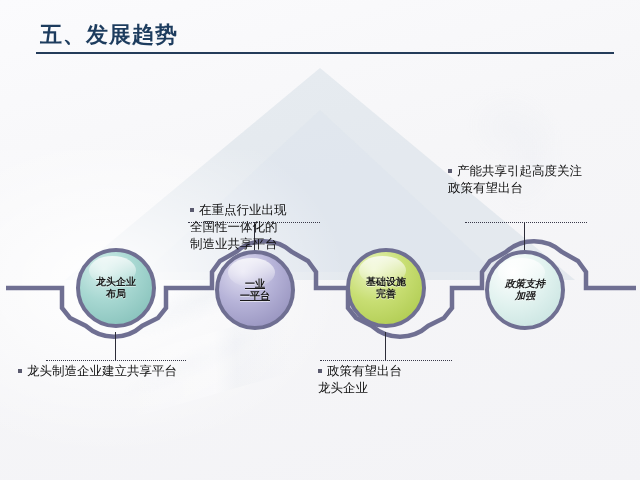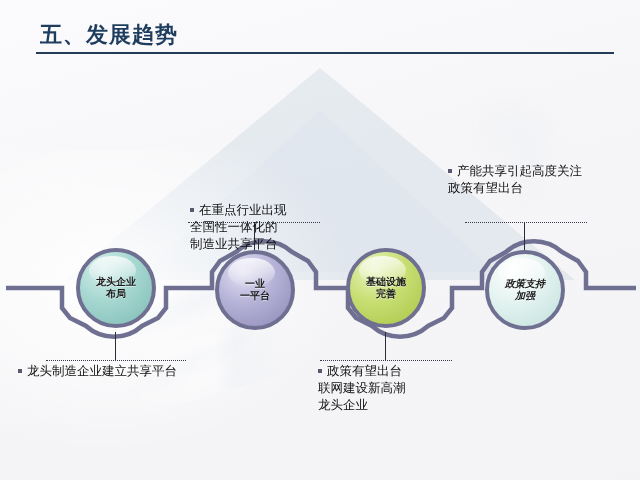--- a/index.html
+++ b/index.html
@@ -179,21 +179,21 @@
     </div>
   </div>
   <div class="stem" style="left:115px;top:332px;height:28px;"></div>
   <div class="dotline" style="left:46px;top:360px;width:140px;"></div>
   <div class="callout" style="left:18px;top:363px;">
     <div class="ln b">龙头制造企业建立共享平台</div>
   </div>
 
   <div class="ring" style="left:215px;top:250px;width:80px;height:80px;"></div>
   <div class="node" style="left:217px;top:252px;width:76px;height:76px;
-              background:radial-gradient(circle at 34% 26%,#e2e0f2 0%,#b6b3d8 42%,#8a86b4 100%);">
+              background:radial-gradient(circle at 34% 26%,#e2e0f2 0%,#b6b3d8 42%,#8a86b4 100%);text-decoration:underline;">
     <div class="lbl">
       <div>一业</div>
       <div>一平台</div>
     </div>
   </div>
   <div class="stem" style="left:254px;top:222px;height:30px;"></div>
   <div class="dotline" style="left:188px;top:222px;width:132px;"></div>
   <div class="callout" style="left:190px;top:166px;margin-top:36px;">
     <div class="ln b">在重点行业出现</div>
     <div class="ln">全国性一体化的</div>
@@ -205,21 +205,20 @@
               background:radial-gradient(circle at 34% 26%,#eaf5c2 0%,#c8de73 42%,#a6c444 100%);">
     <div class="lbl">
       <div>基础设施</div>
       <div>完善</div>
     </div>
   </div>
   <div class="stem" style="left:385px;top:332px;height:28px;"></div>
   <div class="dotline" style="left:320px;top:360px;width:132px;"></div>
   <div class="callout" style="left:318px;top:363px;">
     <div class="ln b">政策有望出台</div>
-    <div class="ln">联网建设新高潮</div>
     <div class="ln">龙头企业</div>
   </div>
 
   <div class="ring" style="left:485px;top:250px;width:80px;height:80px;"></div>
   <div class="node" style="left:487px;top:252px;width:76px;height:76px;
               background:radial-gradient(circle at 34% 26%,#ffffff 0%,#e1f2ef 45%,#bfdedb 100%);font-style:italic;">
     <div class="lbl">
       <div>政策支持</div>
       <div>加强</div>
     </div>

